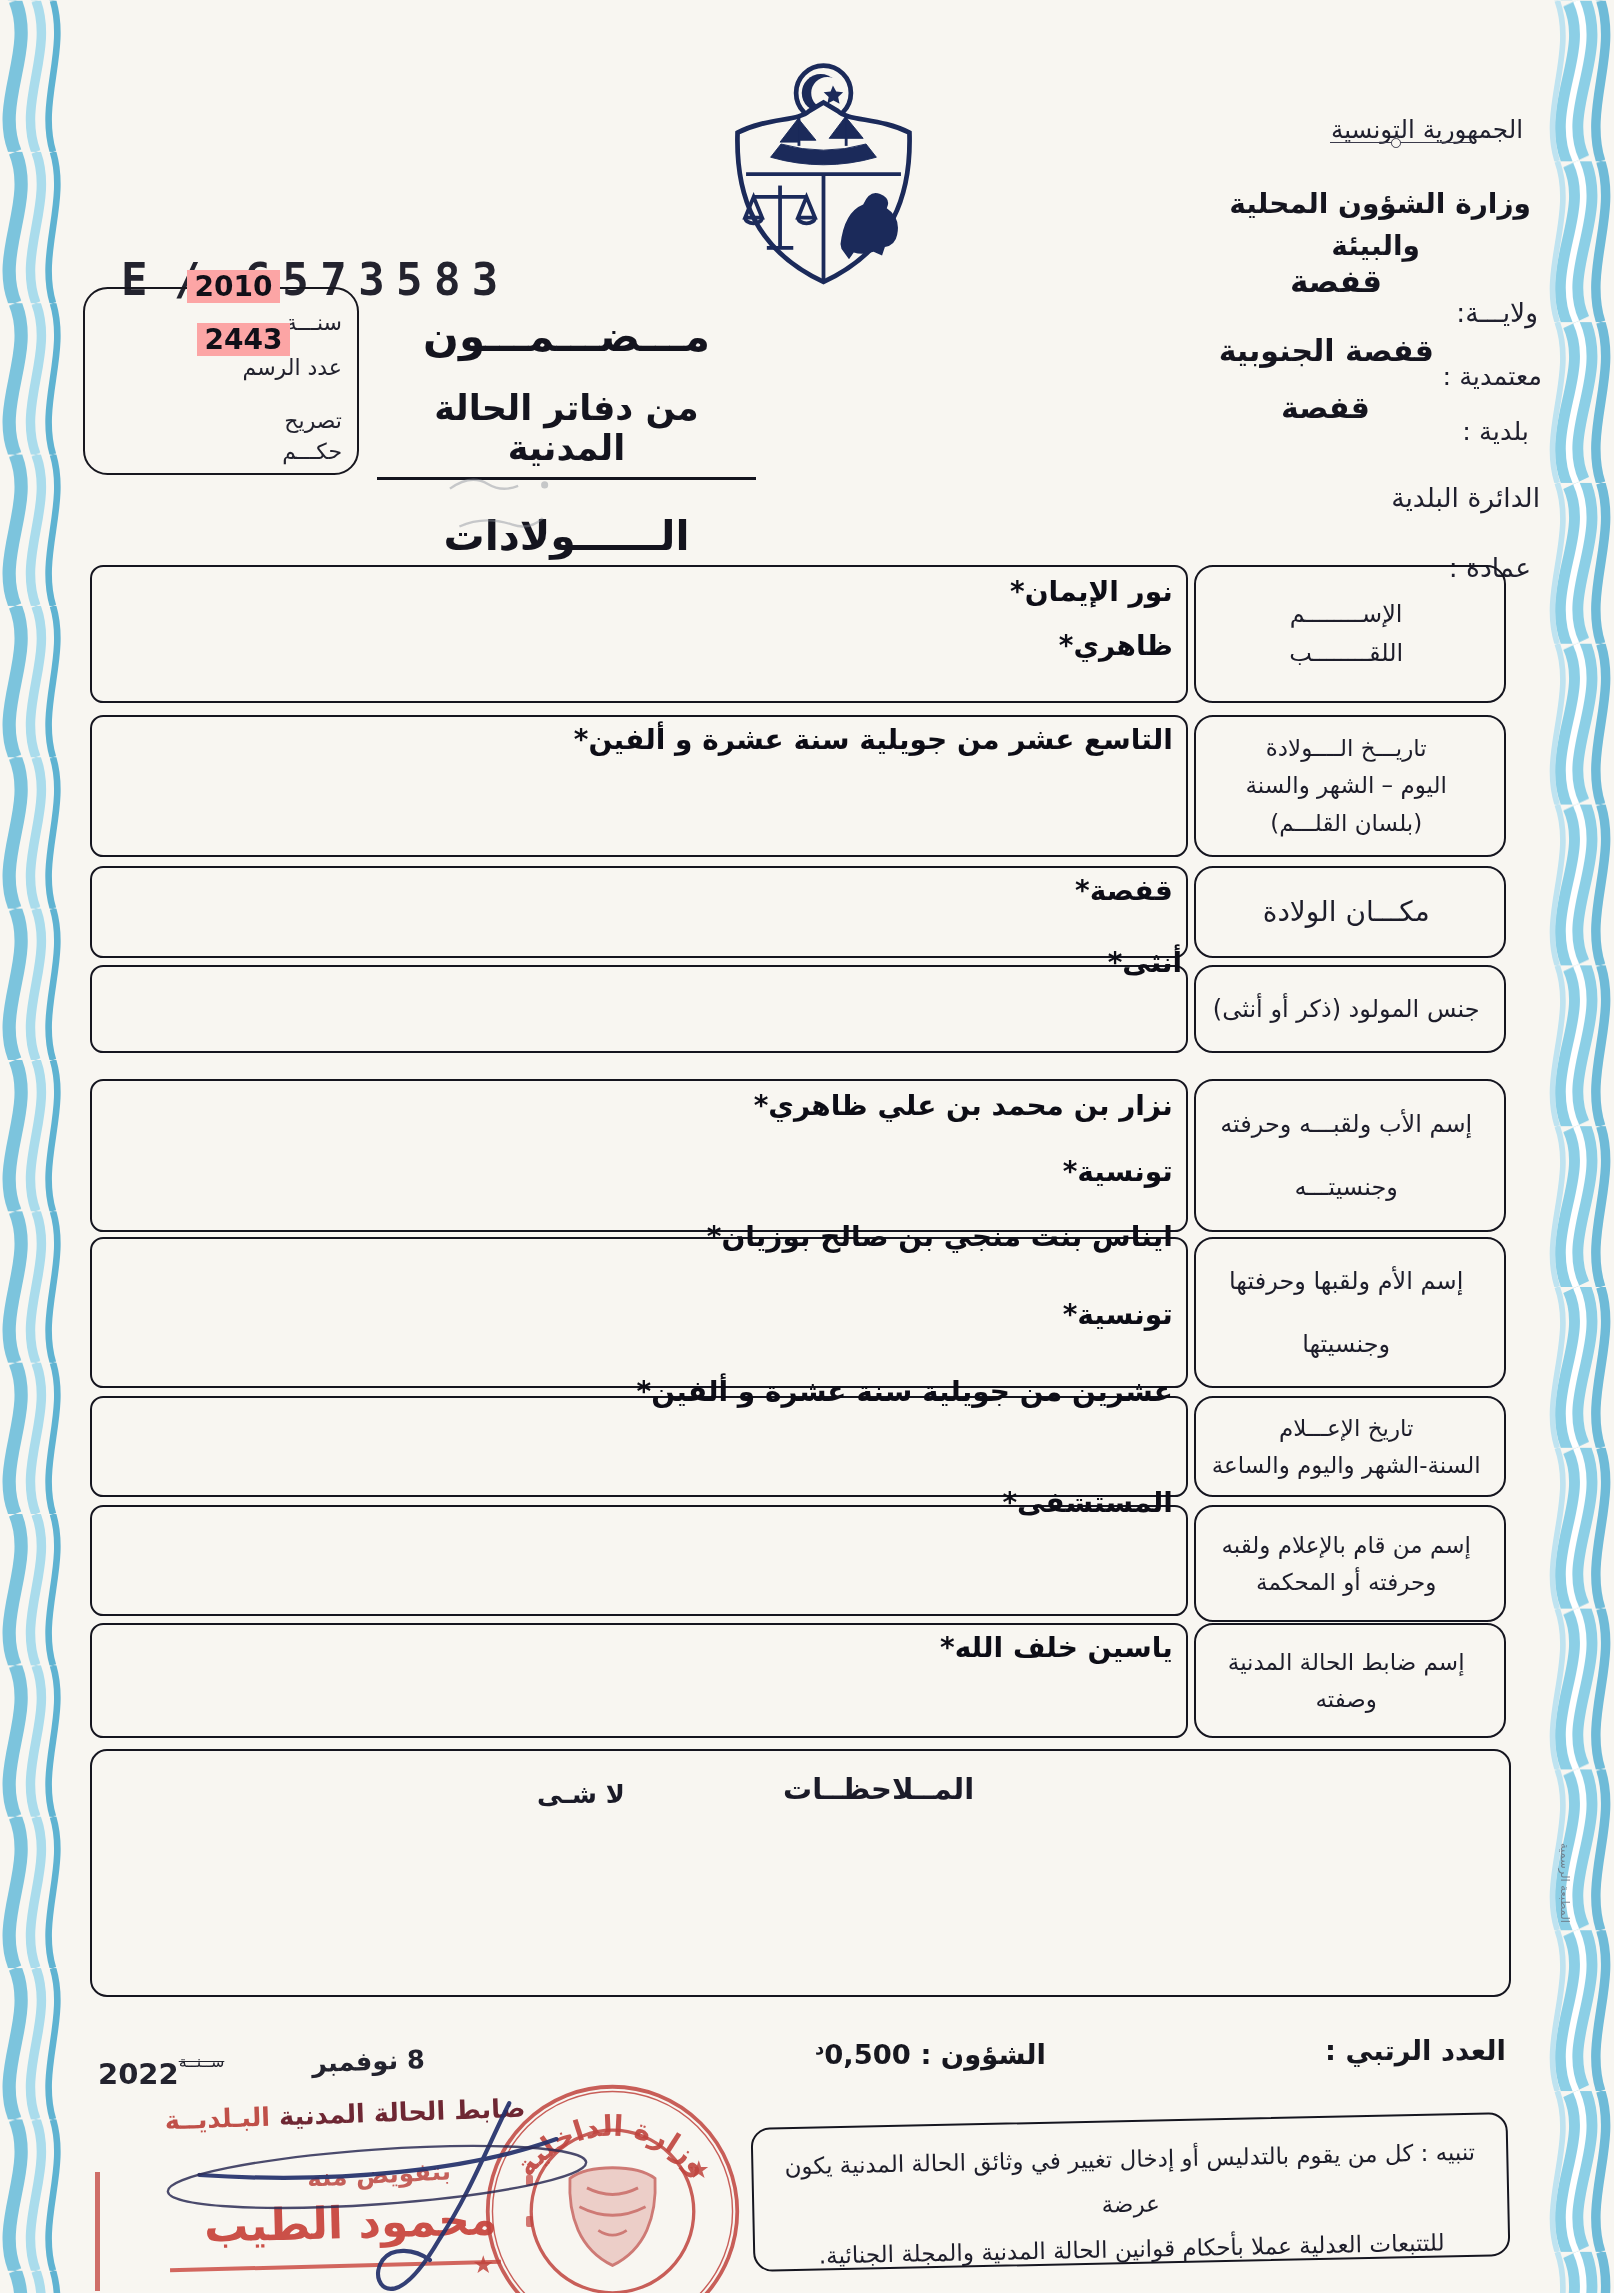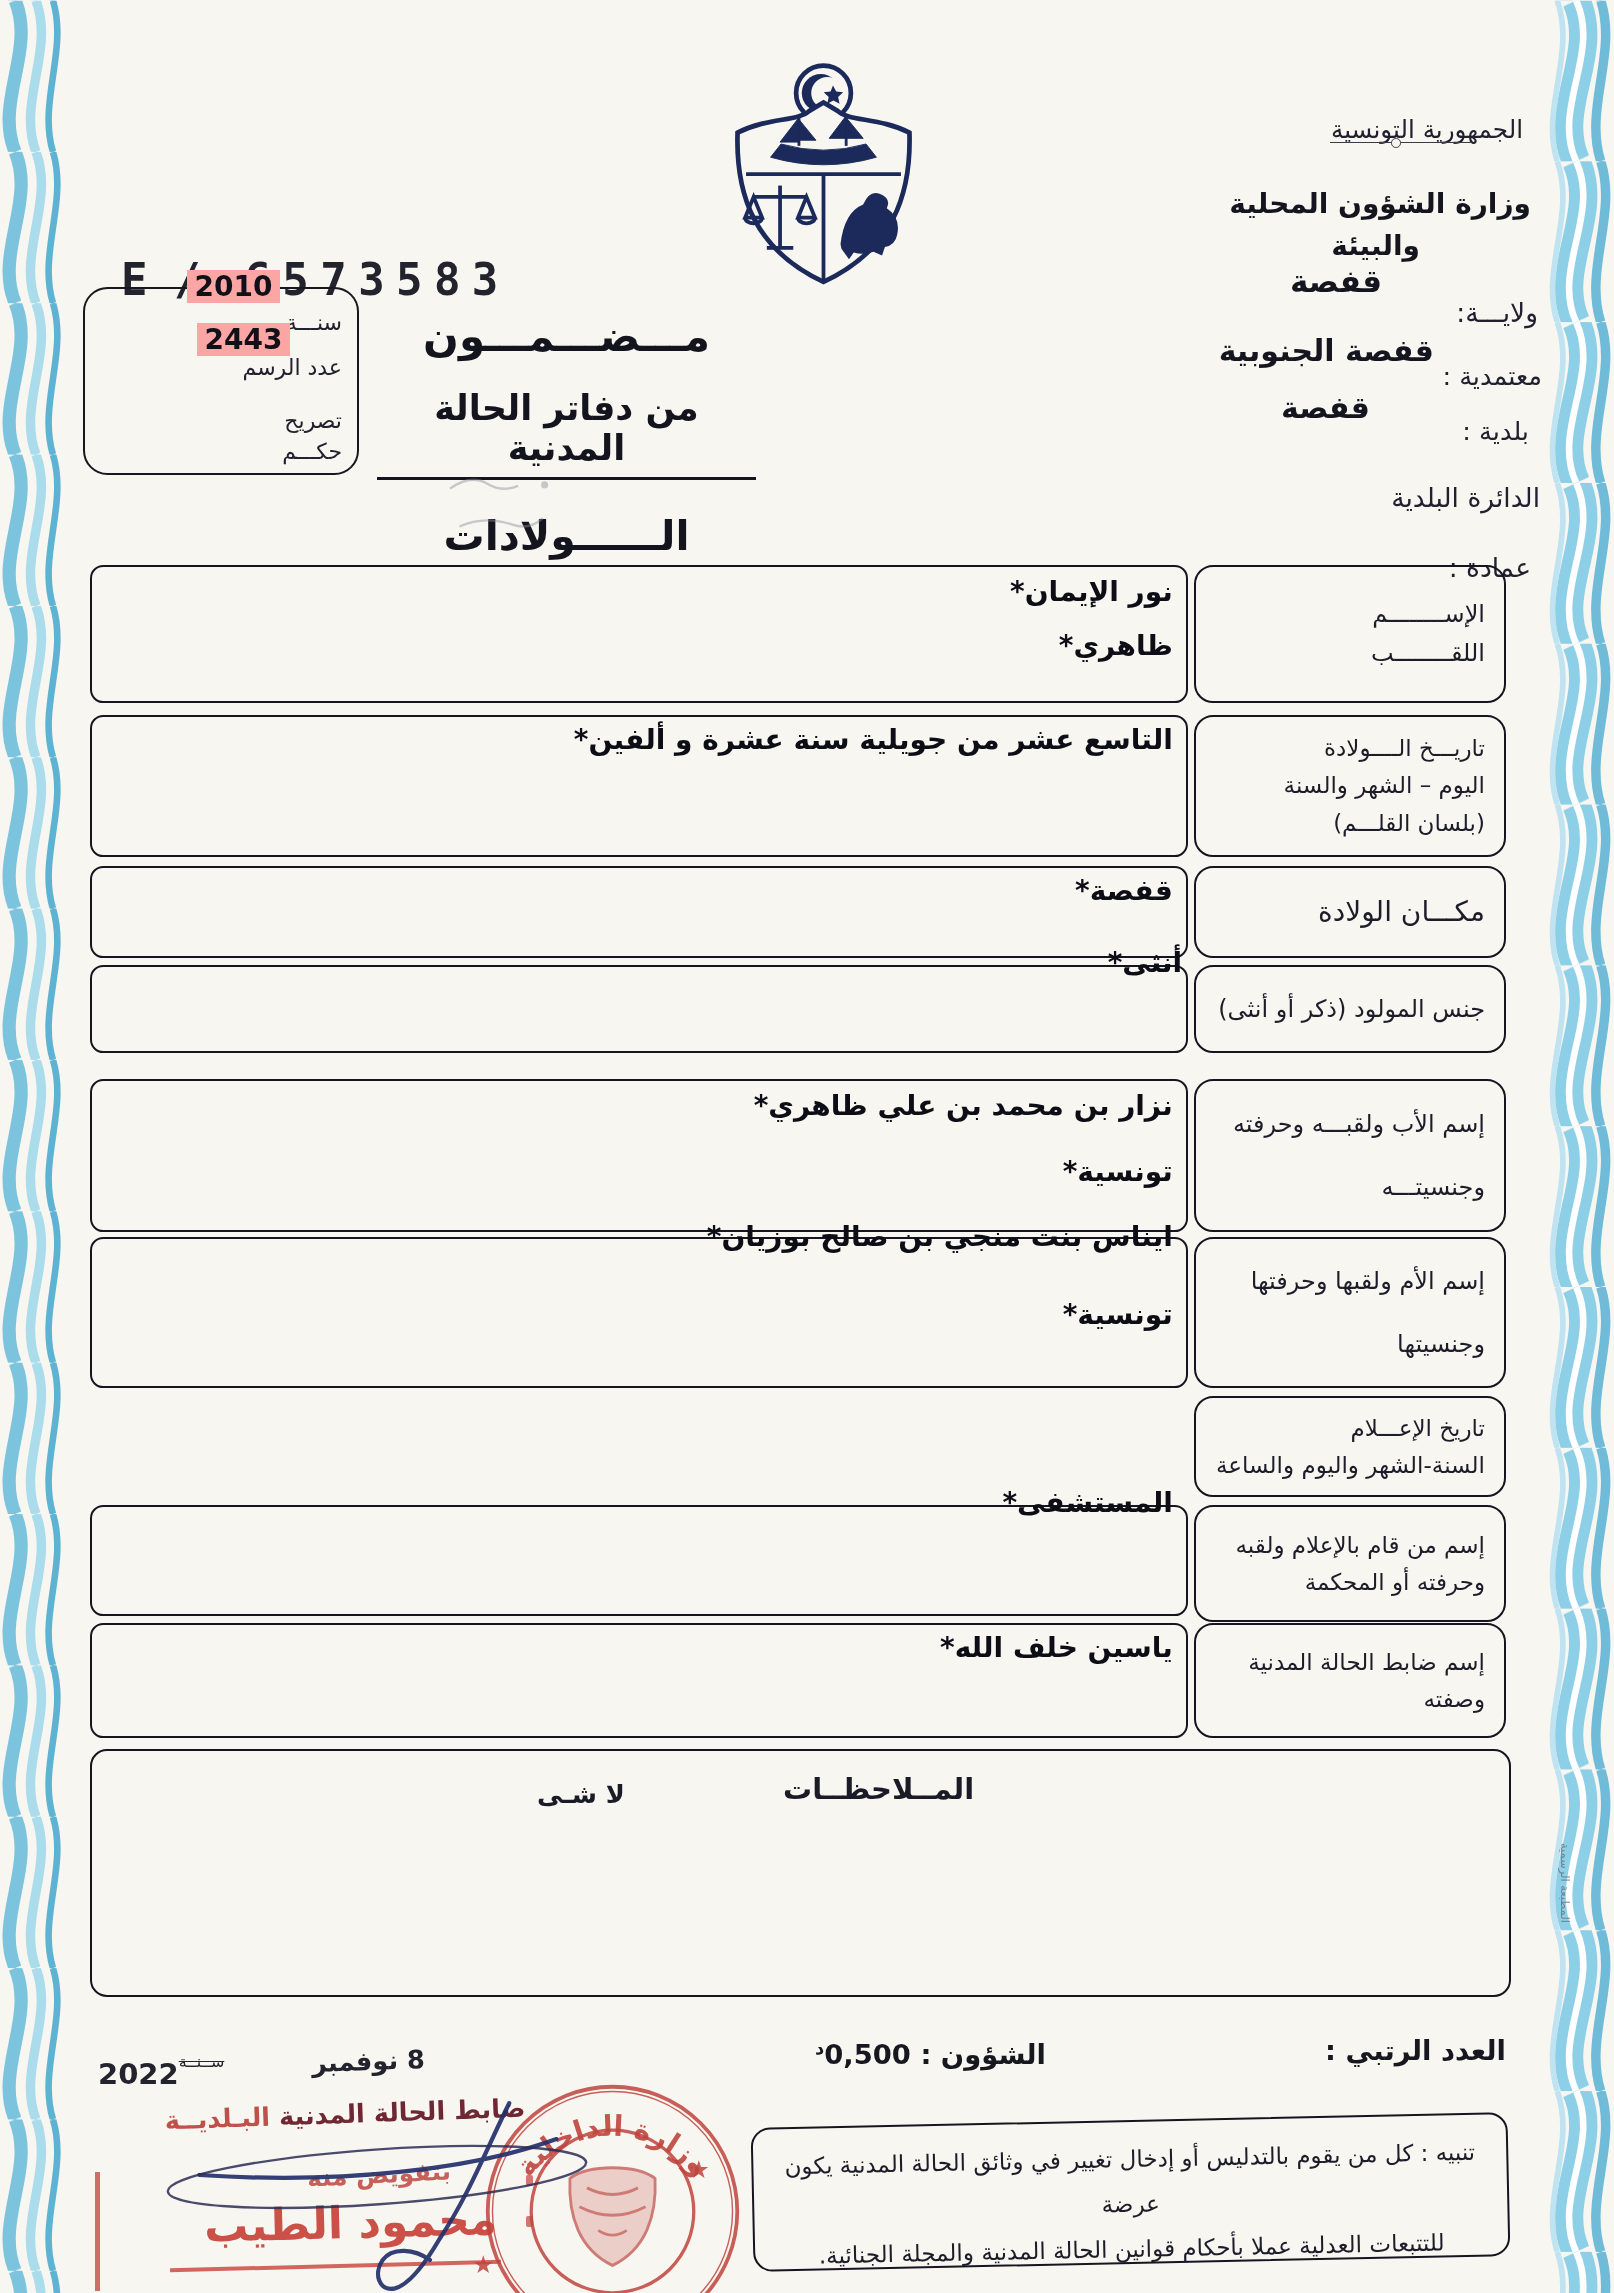--- a/index.html
+++ b/index.html
@@ -25,21 +25,21 @@
   .divider{width:142px;border-top:1.9px solid #3a3a4a;position:absolute;}
   .divider::after{content:"";position:absolute;left:61px;top:-4.7px;width:7.6px;height:7.6px;border:1.9px solid #3a3a4a;border-radius:50%;background:#f8f6f1;}
   
   .title-wrap{top:312px;left:377px;width:379px;text-align:center;}
   .t1{font-size:42px;font-weight:bold;color:#14141e;}
   .t2{font-size:35px;font-weight:bold;color:#14141e;margin-top:26.5px;display:inline-block;border-bottom:3.8px solid #14141e;padding-bottom:9.5px;}
   .t3{font-size:41px;font-weight:bold;color:#14141e;margin-top:32px;}
   
   .lblbox{position:absolute;left:1194px;width:312px;border:2.8px solid #15151f;border-radius:19px;
     font-size:24px;color:#1d1d2a;padding:0;box-sizing:border-box;}
-  .lblbox .in{position:absolute;top:50%;transform:translateY(-50%);right:19px;left:11.4px;text-align:right;line-height:1.62;}
+  .lblbox .in{position:absolute;top:50%;transform:translateY(-50%);right:19px;left:11.4px;text-align:center;line-height:1.62;}
   .valbox{position:absolute;left:90px;width:1098px;border:2.8px solid #15151f;border-radius:13.2px;box-sizing:border-box;}
   .vline{position:absolute;right:13.2px;font-weight:bold;font-size:28px;color:#0d0d16;white-space:nowrap;}
   
   .remarks{top:1749px;left:90px;width:1417px;height:244px;border:2.8px solid #15151f;border-radius:17px;}
   .rem-title{position:absolute;top:21px;left:691px;font-size:29px;font-weight:bold;letter-spacing:0.9px;}
   .rem-val{position:absolute;top:28px;left:445px;font-size:25.6px;font-weight:bold;}
   
   .ord{top:2035px;right:108px;font-size:27.4px;font-weight:bold;color:#17171f;}
   .price{top:2037px;right:568px;font-size:27.4px;font-weight:bold;color:#17171f;direction:rtl;}
   .price .cur{font-size:18px;vertical-align:super;}
@@ -220,20 +220,23 @@
     <div class="vline" style="top:-19px">ايناس بنت منجي بن صالح بوزيان*</div>
     <div class="vline" style="top:59px">تونسية*</div>
   </div>
 
   <div class="abs lblbox" style="top:1396px;height:101px">
     <div class="in" style="font-size:23px">
       <div>تاريخ الإعـــلام</div>
       <div>السنة-الشهر واليوم والساعة</div>
     </div>
   </div>
+  <div class="abs valbox" style="top:1396px;height:101px">
+    <div class="vline" style="top:-23px">عشرين من جويلية سنة عشرة و ألفين*</div>
+  </div>
 
   <div class="abs lblbox" style="top:1505px;height:117px">
     <div class="in" style="font-size:23px">
       <div>إسم من قام بالإعلام ولقبه</div>
       <div>وحرفته أو المحكمة</div>
     </div>
   </div>
   <div class="abs valbox" style="top:1505px;height:111px">
     <div class="vline" style="top:-21px">المستشفى*</div>
   </div>

